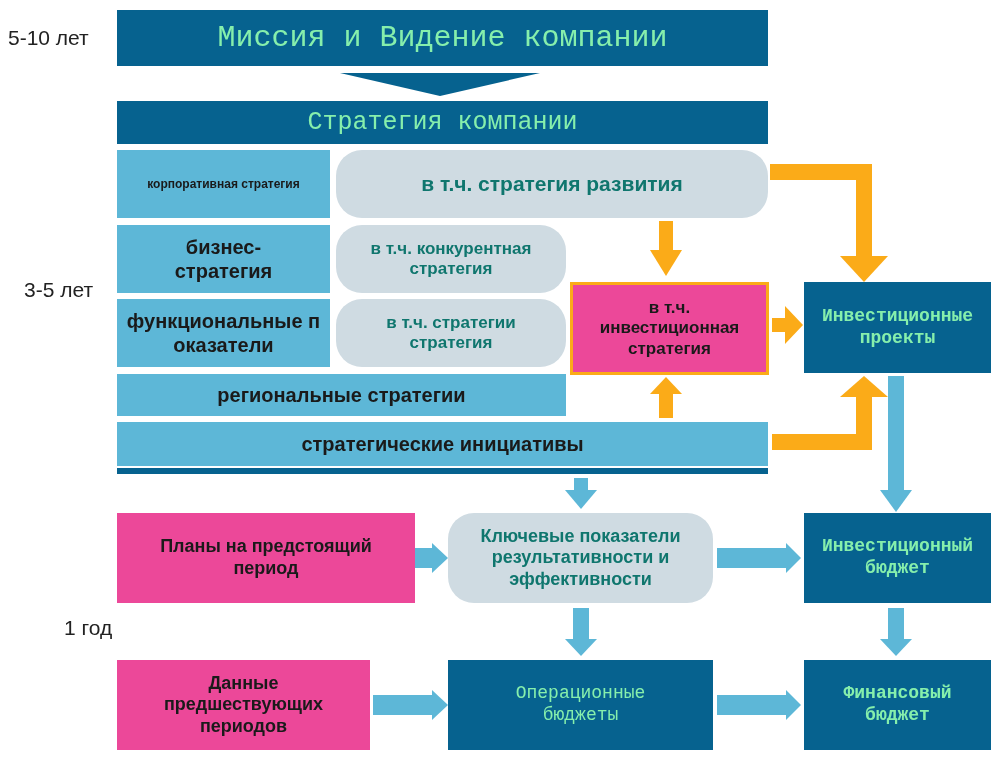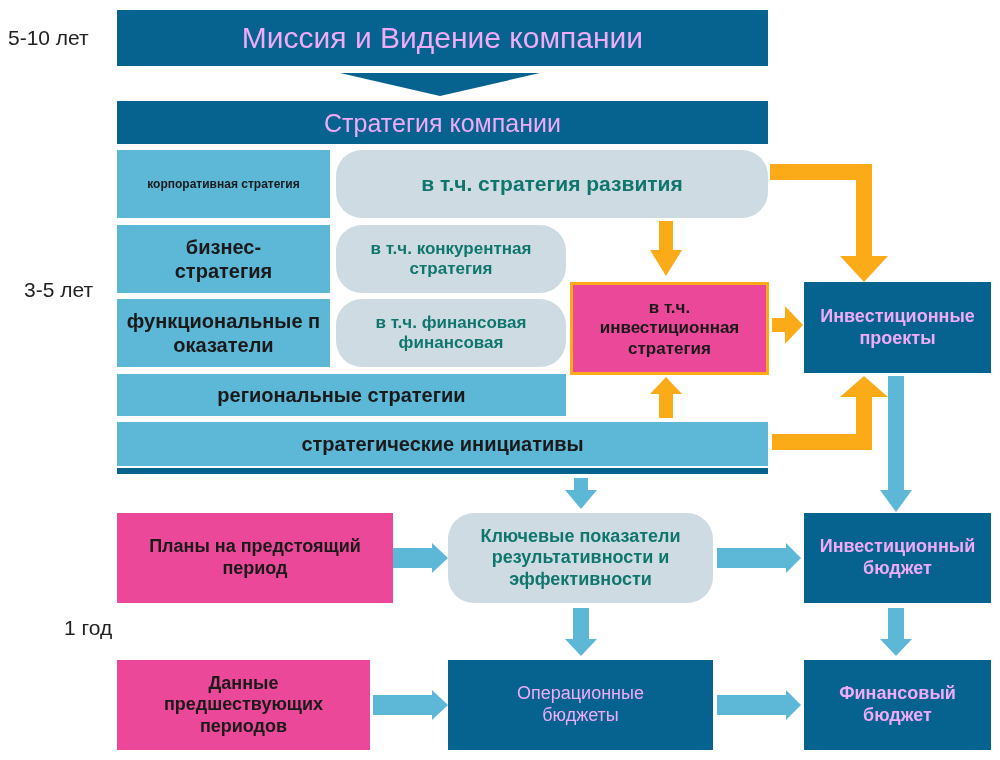--- a/index.html
+++ b/index.html
@@ -1,21 +1,21 @@
 <!DOCTYPE html>
 <html><head>
 <meta charset="utf-8">
 <style>
   html, body { margin:0; padding:0; background:#ffffff; }
   body { width:1000px; height:760px; position:relative; overflow:hidden;
          font-family:"Liberation Sans", "DejaVu Sans", sans-serif; }
   .abs { position:absolute; box-sizing:border-box; }
   .box { position:absolute; box-sizing:border-box; display:flex; align-items:center; justify-content:center;
          text-align:center; line-height:1.2; font-weight:bold; }
-  .dark { background:#06628f; color:#f0abfc; }
+  .dark { background:#06628f; color:#86efac;font-family:Liberation Mono, monospace; }
   .mid { background:#5db7d7; color:#1a1a1a; }
   .light { background:#cfdbe2; color:#0f766e;border-radius:26px; }
   .pale { background:#ec4899; color:#1a1a1a; }
   .timelabel { position:absolute; color:#222; font-size:21px; font-family:"Liberation Sans", sans-serif; }
   svg.arrows { position:absolute; left:0; top:0; }
 </style>
 </head>
 <body>
 
 <div class="timelabel" style="left:8px; top:26px;">5-10 лет</div>
@@ -70,30 +70,30 @@
 
 <div class="box dark" style="left:117px; top:101px; width:651px; height:43px; font-size:25px; font-weight:normal;">Стратегия компании</div>
 
 <div class="box mid" style="left:117px; top:150px; width:213px; height:68px; font-size:12px; padding:0 10px;">корпоративная стратегия</div>
 <div class="box light" style="left:336px; top:150px; width:432px; height:68px; font-size:21px;">в т.ч. стратегия развития</div>
 
 <div class="box mid" style="left:117px; top:225px; width:213px; height:68px; font-size:20px; padding:0 28px;">бизнес-стратегия</div>
 <div class="box light" style="left:336px; top:225px; width:230px; height:68px; font-size:17px; padding:0 10px;">в т.ч. конкурентная стратегия</div>
 
 <div class="box mid" style="left:117px; top:299px; width:213px; height:68px; font-size:20px; padding:0 8px; word-break:break-all;">функциональные показатели</div>
-<div class="box light" style="left:336px; top:299px; width:230px; height:68px; font-size:17px; padding:0 10px;">в т.ч. финансовая финансовая</div>
+<div class="box light" style="left:336px; top:299px; width:230px; height:68px; font-size:17px; padding:0 10px;">в т.ч. стратегии стратегия</div>
 
 <div class="box pale" style="left:570px; top:282px; width:199px; height:93px; font-size:17px; border:3px solid #fbab18; padding:0 8px;">в т.ч. инвестиционная стратегия</div>
 
 <div class="box mid" style="left:117px; top:374px; width:449px; height:42px; font-size:20px;">региональные стратегии</div>
 
 <div class="box mid" style="left:117px; top:422px; width:651px; height:44px; font-size:20px;">стратегические инициативы</div>
 <div class="abs" style="left:117px; top:468px; width:651px; height:6px; background:#06628f;"></div>
 
 <div class="box dark" style="left:804px; top:282px; width:187px; height:91px; font-size:18px; padding:0 4px;">Инвестиционные проекты</div>
 
-<div class="box pale" style="left:117px; top:513px; width:276px; height:90px; font-size:18px; padding:0 10px;">Планы на предстоящий период</div>
+<div class="box pale" style="left:117px; top:513px; width:298px; height:90px; font-size:18px; padding:0 10px;">Планы на предстоящий период</div>
 <div class="box light" style="left:448px; top:513px; width:265px; height:90px; font-size:18px; padding:0 8px;">Ключевые показатели результативности и эффективности</div>
 <div class="box dark" style="left:804px; top:513px; width:187px; height:90px; font-size:18px; padding:0 4px;">Инвестиционный бюджет</div>
 
 <div class="box pale" style="left:117px; top:660px; width:253px; height:90px; font-size:18px; padding:0 40px;">Данные предшествующих периодов</div>
 <div class="box dark" style="left:448px; top:660px; width:265px; height:90px; font-size:18px; font-weight:normal; padding:0 50px;">Операционные бюджеты</div>
 <div class="box dark" style="left:804px; top:660px; width:187px; height:90px; font-size:18px; padding:0 20px;">Финансовый бюджет</div>
 
 </body></html>

